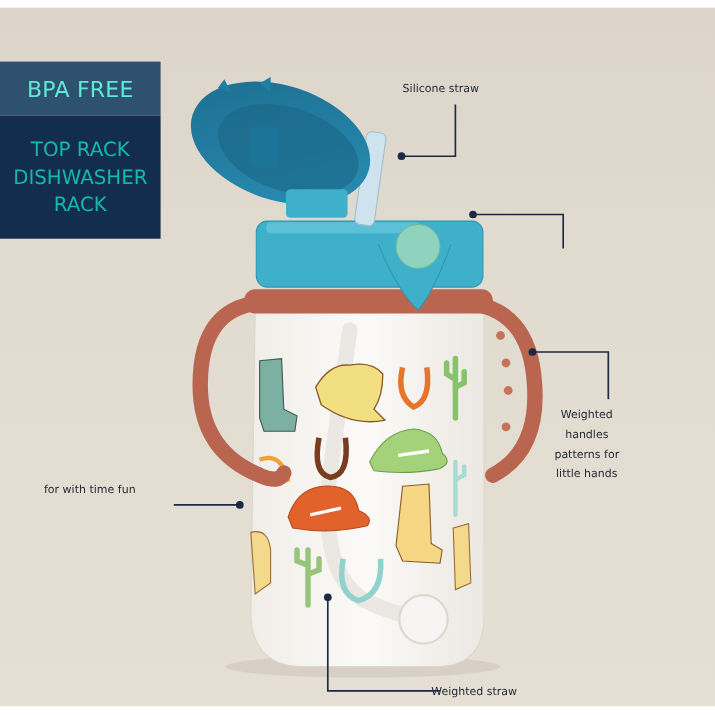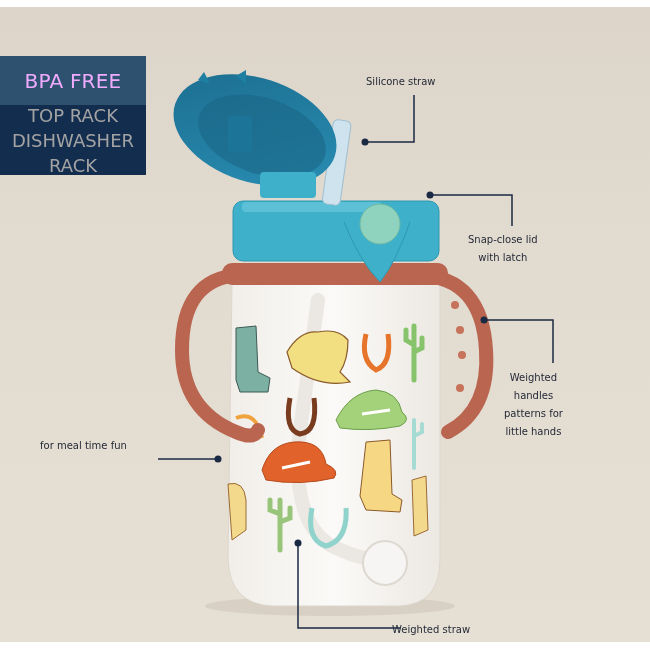--- a/index.html
+++ b/index.html
@@ -1,22 +1,22 @@
 <!DOCTYPE html>
 <html><head>
 <meta charset="utf-8">
 <style>
   html, body { margin: 0; padding: 0; }
   body { width: 650px; height: 650px; background: #ffffff; position: relative; overflow: hidden; font-family: "DejaVu Sans", sans-serif; }
   .canvas { position: absolute; left: 0; top: 7px; width: 650px; height: 635px;
     background: linear-gradient(180deg, #ddd5c9 0%, #e2dbd0 40%, #e6dfd4 100%); overflow: hidden; }
   .badge { position: absolute; left: 0; top: 56px; width: 146px; }
-  .badge-top { height: 49px; background: #2e5170; color: #f0abfc; display: flex; align-items: center; justify-content: center;
+  .badge-top { height: 49px; background: #2e5170; color: #5eead4; display: flex; align-items: center; justify-content: center;
     font-size: 20px; letter-spacing: 0.2px; }
-  .badge-bottom { height: 70px; background: #132d4f; color: #a3a3a3; display: flex; flex-direction: column; align-items: center; justify-content: center;
+  .badge-bottom { height: 112px; background: #132d4f; color: #14b8a6; display: flex; flex-direction: column; align-items: center; justify-content: center;
     font-size: 18px; line-height: 25px; }
   .label { position: absolute; color: #1f2533; font-size: 10px; line-height: 18px; text-align: center; white-space: nowrap; }
   .product { position: absolute; left: 0; top: 0; width: 650px; height: 650px; }
   svg.leaders { position: absolute; left: 0; top: 0; width: 650px; height: 650px; pointer-events: none; }
 </style>
 </head>
 <body>
 
 <div class="canvas">
 
@@ -122,34 +122,30 @@
       <span>TOP RACK</span>
       <span>DISHWASHER</span>
       <span>RACK</span>
     </div>
   </div>
 
   <div class="label" style="left:366px; top:66px;">
     <div>Silicone straw</div>
   </div>
 
-  <div class="label" style="left:468px; top:224px;">
-    <div>Snap-close lid</div>
-    <div>with latch</div>
-  </div>
 
   <div class="label" style="left:504px; top:362px;">
     <div>Weighted</div>
     <div>handles</div>
     <div>patterns for</div>
     <div>little hands</div>
   </div>
 
   <div class="label" style="left:40px; top:430px;">
-    <div>for meal time fun</div>
+    <div>for with time fun</div>
   </div>
 
   <div class="label" style="left:392px; top:614px;">
     <div>Weighted straw</div>
   </div>
 </div>
 
 <svg class="leaders" viewBox="0 0 650 650">
   <g stroke="#1b2a44" stroke-width="1.5" fill="none">
     <polyline points="365,142 414,142 414,95"></polyline>

